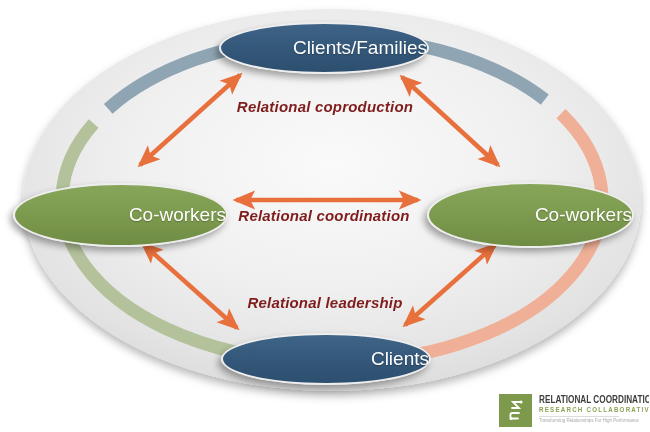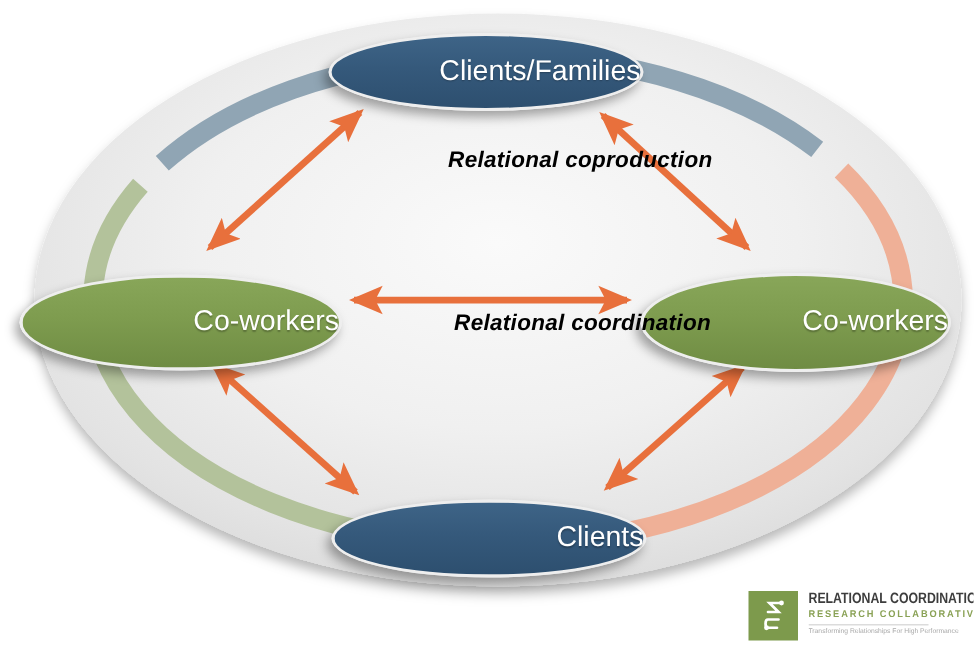--- a/index.html
+++ b/index.html
@@ -17,22 +17,22 @@
     text-shadow:0 1px 1px rgba(0,0,0,0.25);
     box-sizing:border-box;
   }
   .node.blue{background:linear-gradient(to bottom,#3e6487 0%,#35597b 45%,#2d4f6f 100%);}
   .node.green{background:linear-gradient(to bottom,#88a659 0%,#7e9c4f 45%,#6f8c43 100%);}
   .node-clients{left:219px;top:22px;width:210px;height:52px;}
   .node-coworkers-left{left:13px;top:183px;width:215px;height:64px;}
   .node-coworkers-right{left:427px;top:182px;width:207px;height:66px;}
   .node-leaders{left:221px;top:333px;width:210px;height:52px;}
   .rel-label{
-    position:absolute;width:300px;text-align:right;
-    font-size:15px;font-weight:bold;font-style:italic;color:#000000;
+    position:absolute;width:300px;text-align:center;
+    font-size:15px;font-weight:bold;font-style:italic;color:#7f1d1d;
     letter-spacing:0.2px;
   }
   .rel-coproduction{left:175px;top:98px;}
   .rel-coordination{left:174px;top:207px;}
   .rel-leadership{left:175px;top:294px;}
   .logo{position:absolute;left:499px;top:394px;display:flex;align-items:flex-start;}
   .logo-mark{
     width:33px;height:33px;background:#7d9a4c;flex:0 0 auto;
     display:flex;align-items:center;justify-content:center;
   }
@@ -97,20 +97,21 @@
   </div>
   <div class="node green node-coworkers-right">
     <span>Co-workers</span>
   </div>
   <div class="node blue node-leaders">
     <span>Clients</span>
   </div>
 
   <div class="rel-label rel-coproduction">Relational coproduction</div>
   <div class="rel-label rel-coordination">Relational coordination</div>
+  <div class="rel-label rel-leadership">Relational leadership</div>
 
   <div class="logo">
     <div class="logo-mark">
       <svg width="33" height="33" viewBox="0 0 33 33">
         <g fill="none" stroke="#ffffff" stroke-width="1.8" stroke-linecap="round">
           <path d="M21 8 H14 L20 14 H13"></path>
           <path d="M20 19 H13 C10.8 19 10.8 24.5 13 24.5 H19"></path>
         </g>
         <circle cx="22" cy="8" r="1.6" fill="#ffffff"></circle>
         <circle cx="12" cy="24.5" r="1.6" fill="#ffffff"></circle>

